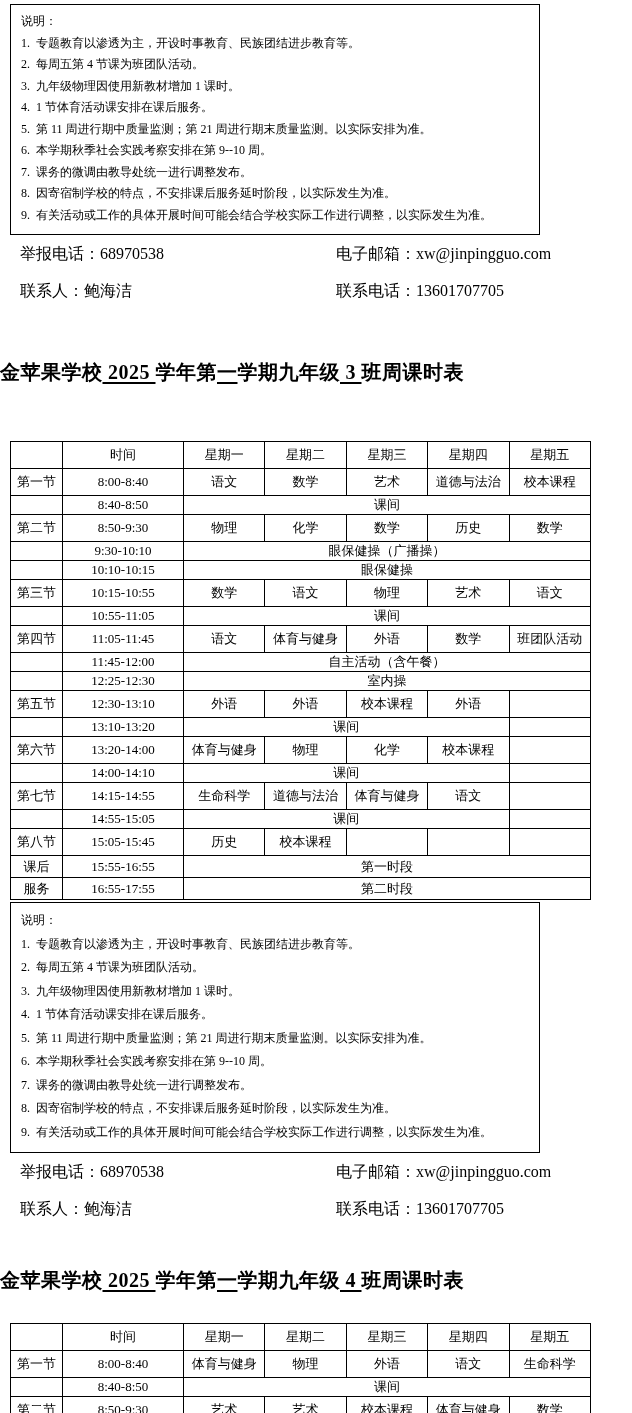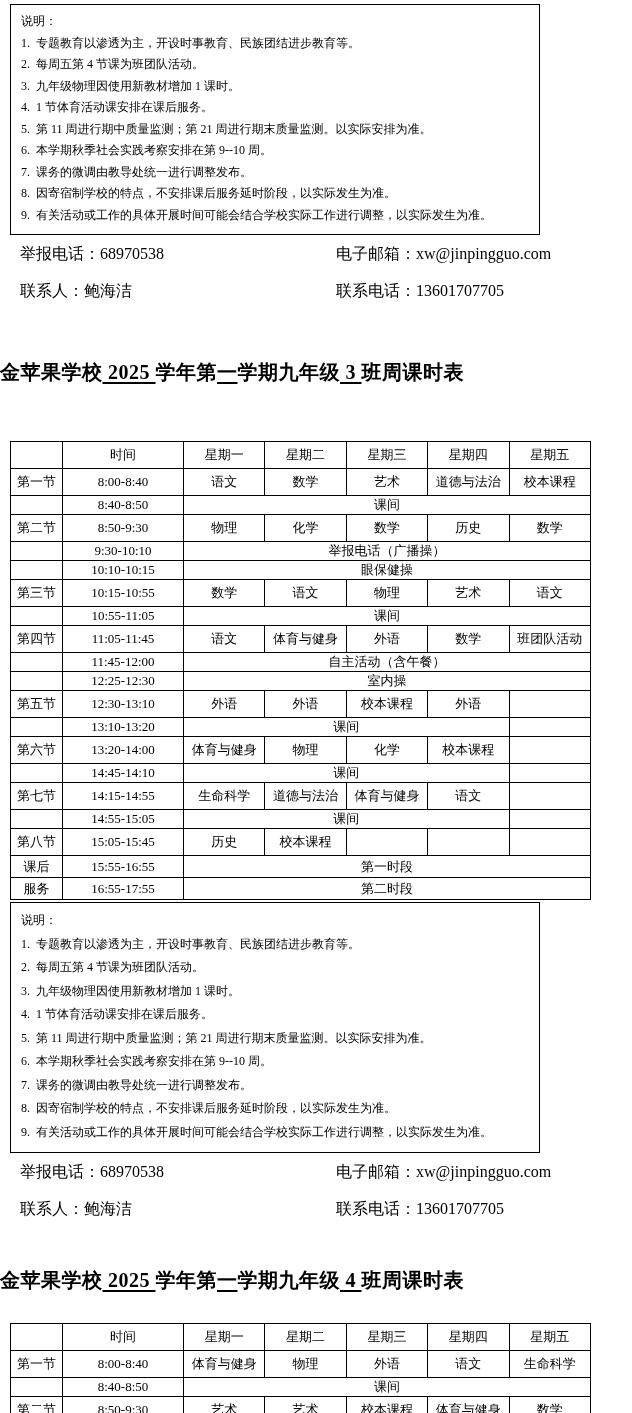--- a/index.html
+++ b/index.html
@@ -138,21 +138,21 @@
       <td>8:50-9:30</td>
       <td>物理</td>
       <td>化学</td>
       <td>数学</td>
       <td>历史</td>
       <td>数学</td>
     </tr>
     <tr class="s">
       <td></td>
       <td>9:30-10:10</td>
-      <td colspan="5">举报电话（广播操）</td>
+      <td colspan="5">眼保健操（广播操）</td>
     </tr>
     <tr class="s">
       <td></td>
       <td>10:10-10:15</td>
       <td colspan="5">眼保健操</td>
     </tr>
     <tr class="p">
       <td>第三节</td>
       <td>10:15-10:55</td>
       <td>数学</td>
@@ -204,21 +204,21 @@
       <td>第六节</td>
       <td>13:20-14:00</td>
       <td>体育与健身</td>
       <td>物理</td>
       <td>化学</td>
       <td>校本课程</td>
       <td></td>
     </tr>
     <tr class="s">
       <td></td>
-      <td>14:45-14:10</td>
+      <td>14:00-14:10</td>
       <td colspan="4">课间</td>
       <td></td>
     </tr>
     <tr class="p">
       <td>第七节</td>
       <td>14:15-14:55</td>
       <td>生命科学</td>
       <td>道德与法治</td>
       <td>体育与健身</td>
       <td>语文</td>

